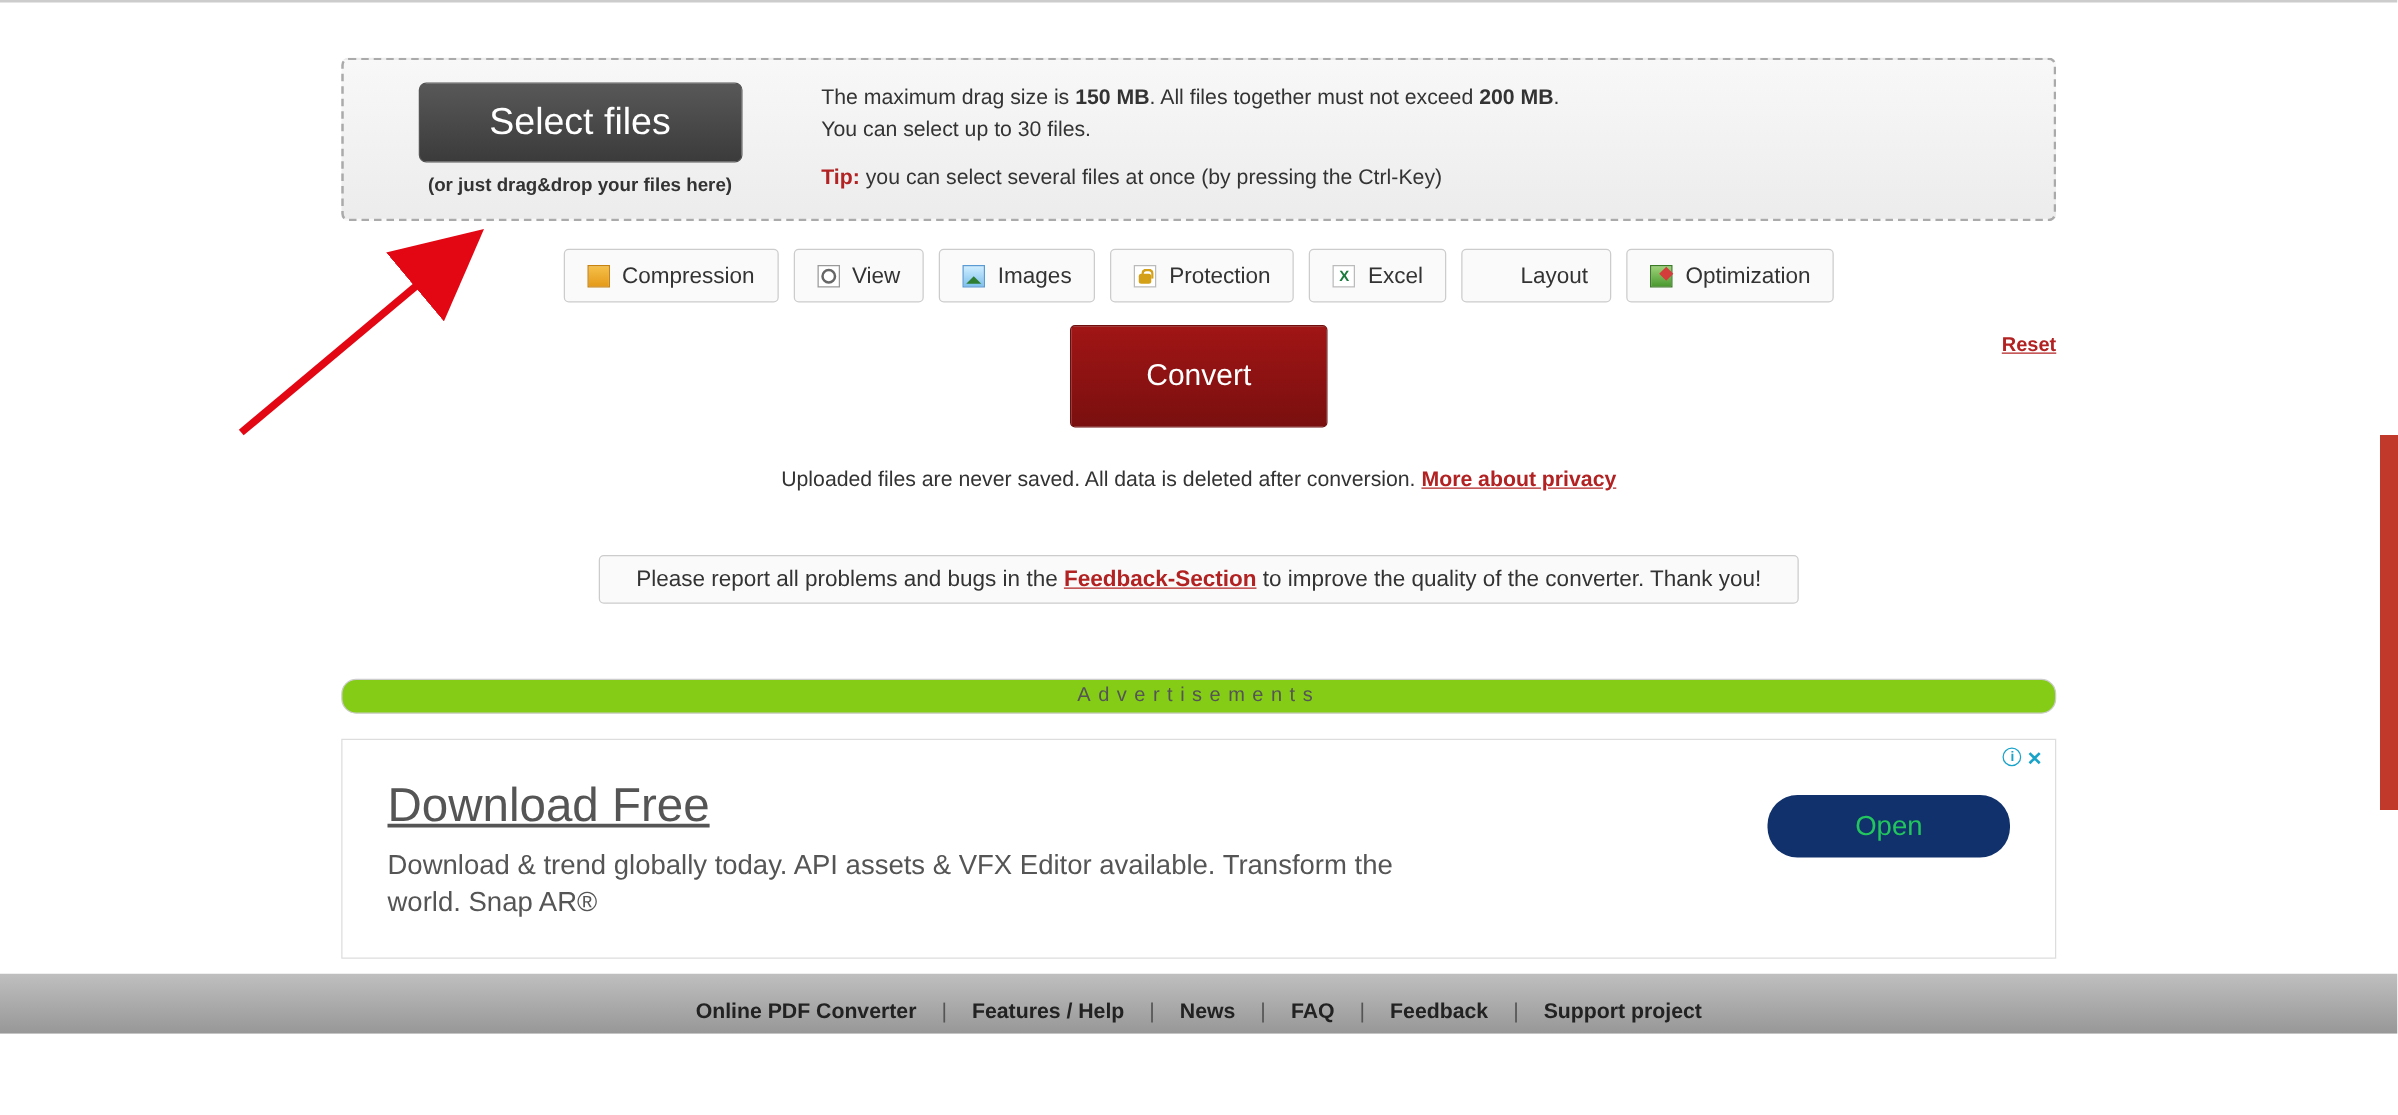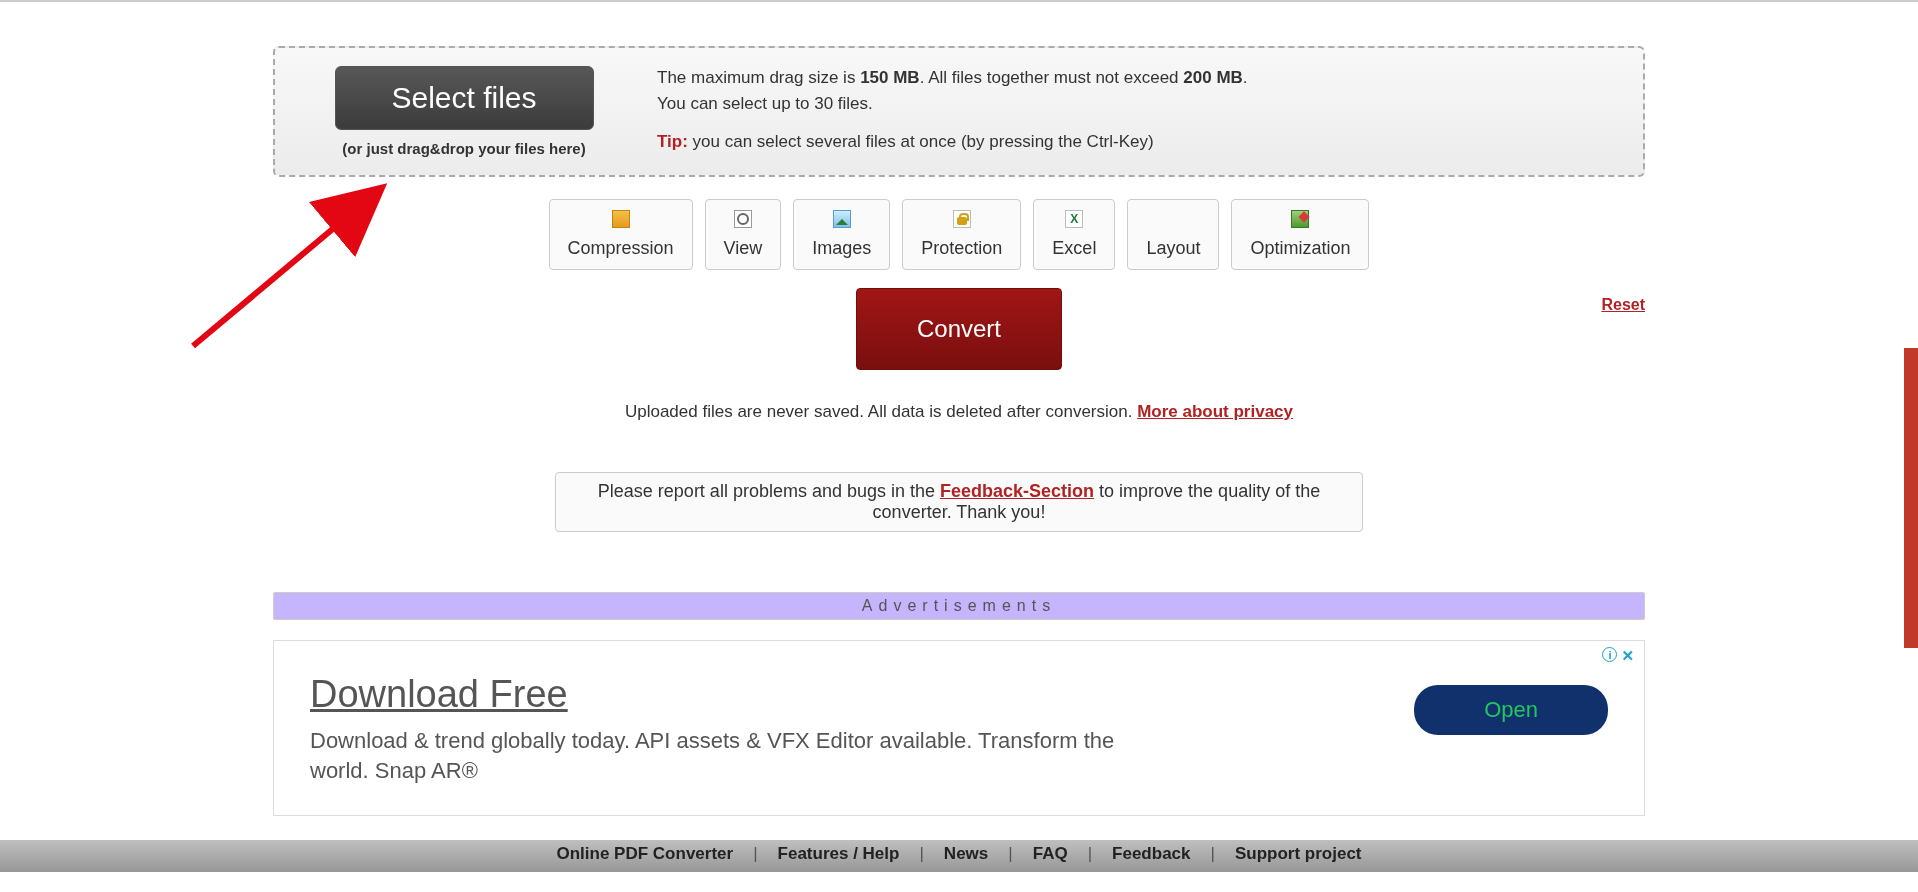--- a/index.html
+++ b/index.html
@@ -45,21 +45,20 @@
     border: 1px solid #ccc;
     border-radius: 4px;
     background: #fafafa;
     padding: 10px 18px;
     font-size: 18px;
     color: #333;
     cursor: pointer;
     display: flex;
     align-items: center;
     gap: 10px;
-    flex-direction: column;
   }
   .tab .ico { width: 18px; height: 18px; display: inline-block; }
 
   .ico-comp { background: linear-gradient(#f5c04a,#e59a1a); border:1px solid #c8820e; }
   .ico-view { background: #fff; border:1px solid #999; position:relative;}
   .ico-view::after{content:"";position:absolute;width:8px;height:8px;border:2px solid #666;border-radius:50%;left:2px;top:2px;}
   .ico-img { background: linear-gradient(#cfeeff,#7ec0ee); border:1px solid #5a9bd4; position:relative;}
   .ico-img::after{content:"";position:absolute;left:2px;bottom:2px;width:0;height:0;border-left:6px solid transparent;border-right:6px solid transparent;border-bottom:6px solid #2e7d32;}
   .ico-prot { background:#fff;border:1px solid #bbb;position:relative;}
   .ico-prot::after{content:"";position:absolute;left:3px;top:6px;width:10px;height:8px;background:#d4a017;border-radius:2px;}
@@ -87,35 +86,35 @@
     position: absolute; right: 0; top: 8px;
     color: #b22222; font-weight: bold; text-decoration: underline; font-size: 16px;
     cursor: pointer;
   }
 
   .privacy { text-align: center; margin-top: 32px; font-size: 17px; }
   .privacy a { color: #b22222; font-weight: bold; text-decoration: underline; cursor:pointer;}
 
   .feedback-box {
     margin: 50px auto 0;
-    width: 808px;
+    width: 960px;
     border: 1px solid #ccc;
     border-radius: 4px;
     background: #fafafa;
     text-align: center;
     padding: 8px 16px;
     font-size: 18px;
   }
   .feedback-box a { color: #b22222; font-weight: bold; text-decoration: underline; cursor:pointer;}
 
   .ads-label {
     margin-top: 60px;
     border: 1px solid #ccc;
-    border-radius: 2px;
-    background: #c4b5fd;
+    border-radius: 12px;
+    background: #84cc16;
     text-align: center;
     letter-spacing: 6px;
     padding: 4px 0;
     font-size: 16px;
     color: #555;
   }
 
   .ad-box {
     border: 1px solid #ddd;
     margin-top: 20px;
@@ -129,21 +128,21 @@
   .ad-title { font-size: 38px; color: #555; text-decoration: underline; font-weight: 500; font-family: Arial; }
   .ad-desc { font-size: 22px; color: #555; margin-top: 10px; line-height: 1.35; }
   .ad-btn {
     background: #10316b; color: #22c55e; font-size: 22px; padding: 12px 70px;
     border-radius: 24px; border: none; cursor: pointer; margin-top: 12px;
   }
   .ad-icons { position: absolute; right: 10px; top: 6px; display: flex; gap: 4px; }
   .ad-icons span { color: #1aa3c9; font-size: 15px; cursor:pointer; font-weight:bold; }
   .ad-icons .info { border:1.5px solid #1aa3c9; border-radius:50%; width:15px; height:15px; display:inline-flex; align-items:center; justify-content:center; font-size:11px; }
 
-  .footer-wrap { margin-top: 24px; background: linear-gradient(#bfbfbf,#979797); padding: 4px 0 8px; }
+  .footer-wrap { margin-top: 12px; background: linear-gradient(#bfbfbf,#979797); padding: 20px 0 8px; }
   .footer-nav { display: flex; justify-content: center; gap: 20px; }
   .footer-nav span { color: #222; font-weight: bold; font-size: 17px; cursor:pointer;}
   .footer-nav .sep { color: #555; font-weight: normal; cursor:default;}
 
   .right-rail {
     position: fixed; right: 0; top: 348px; width: 14px; height: 300px;
     background: #c0392b;
   }
 </style>
 </head>

